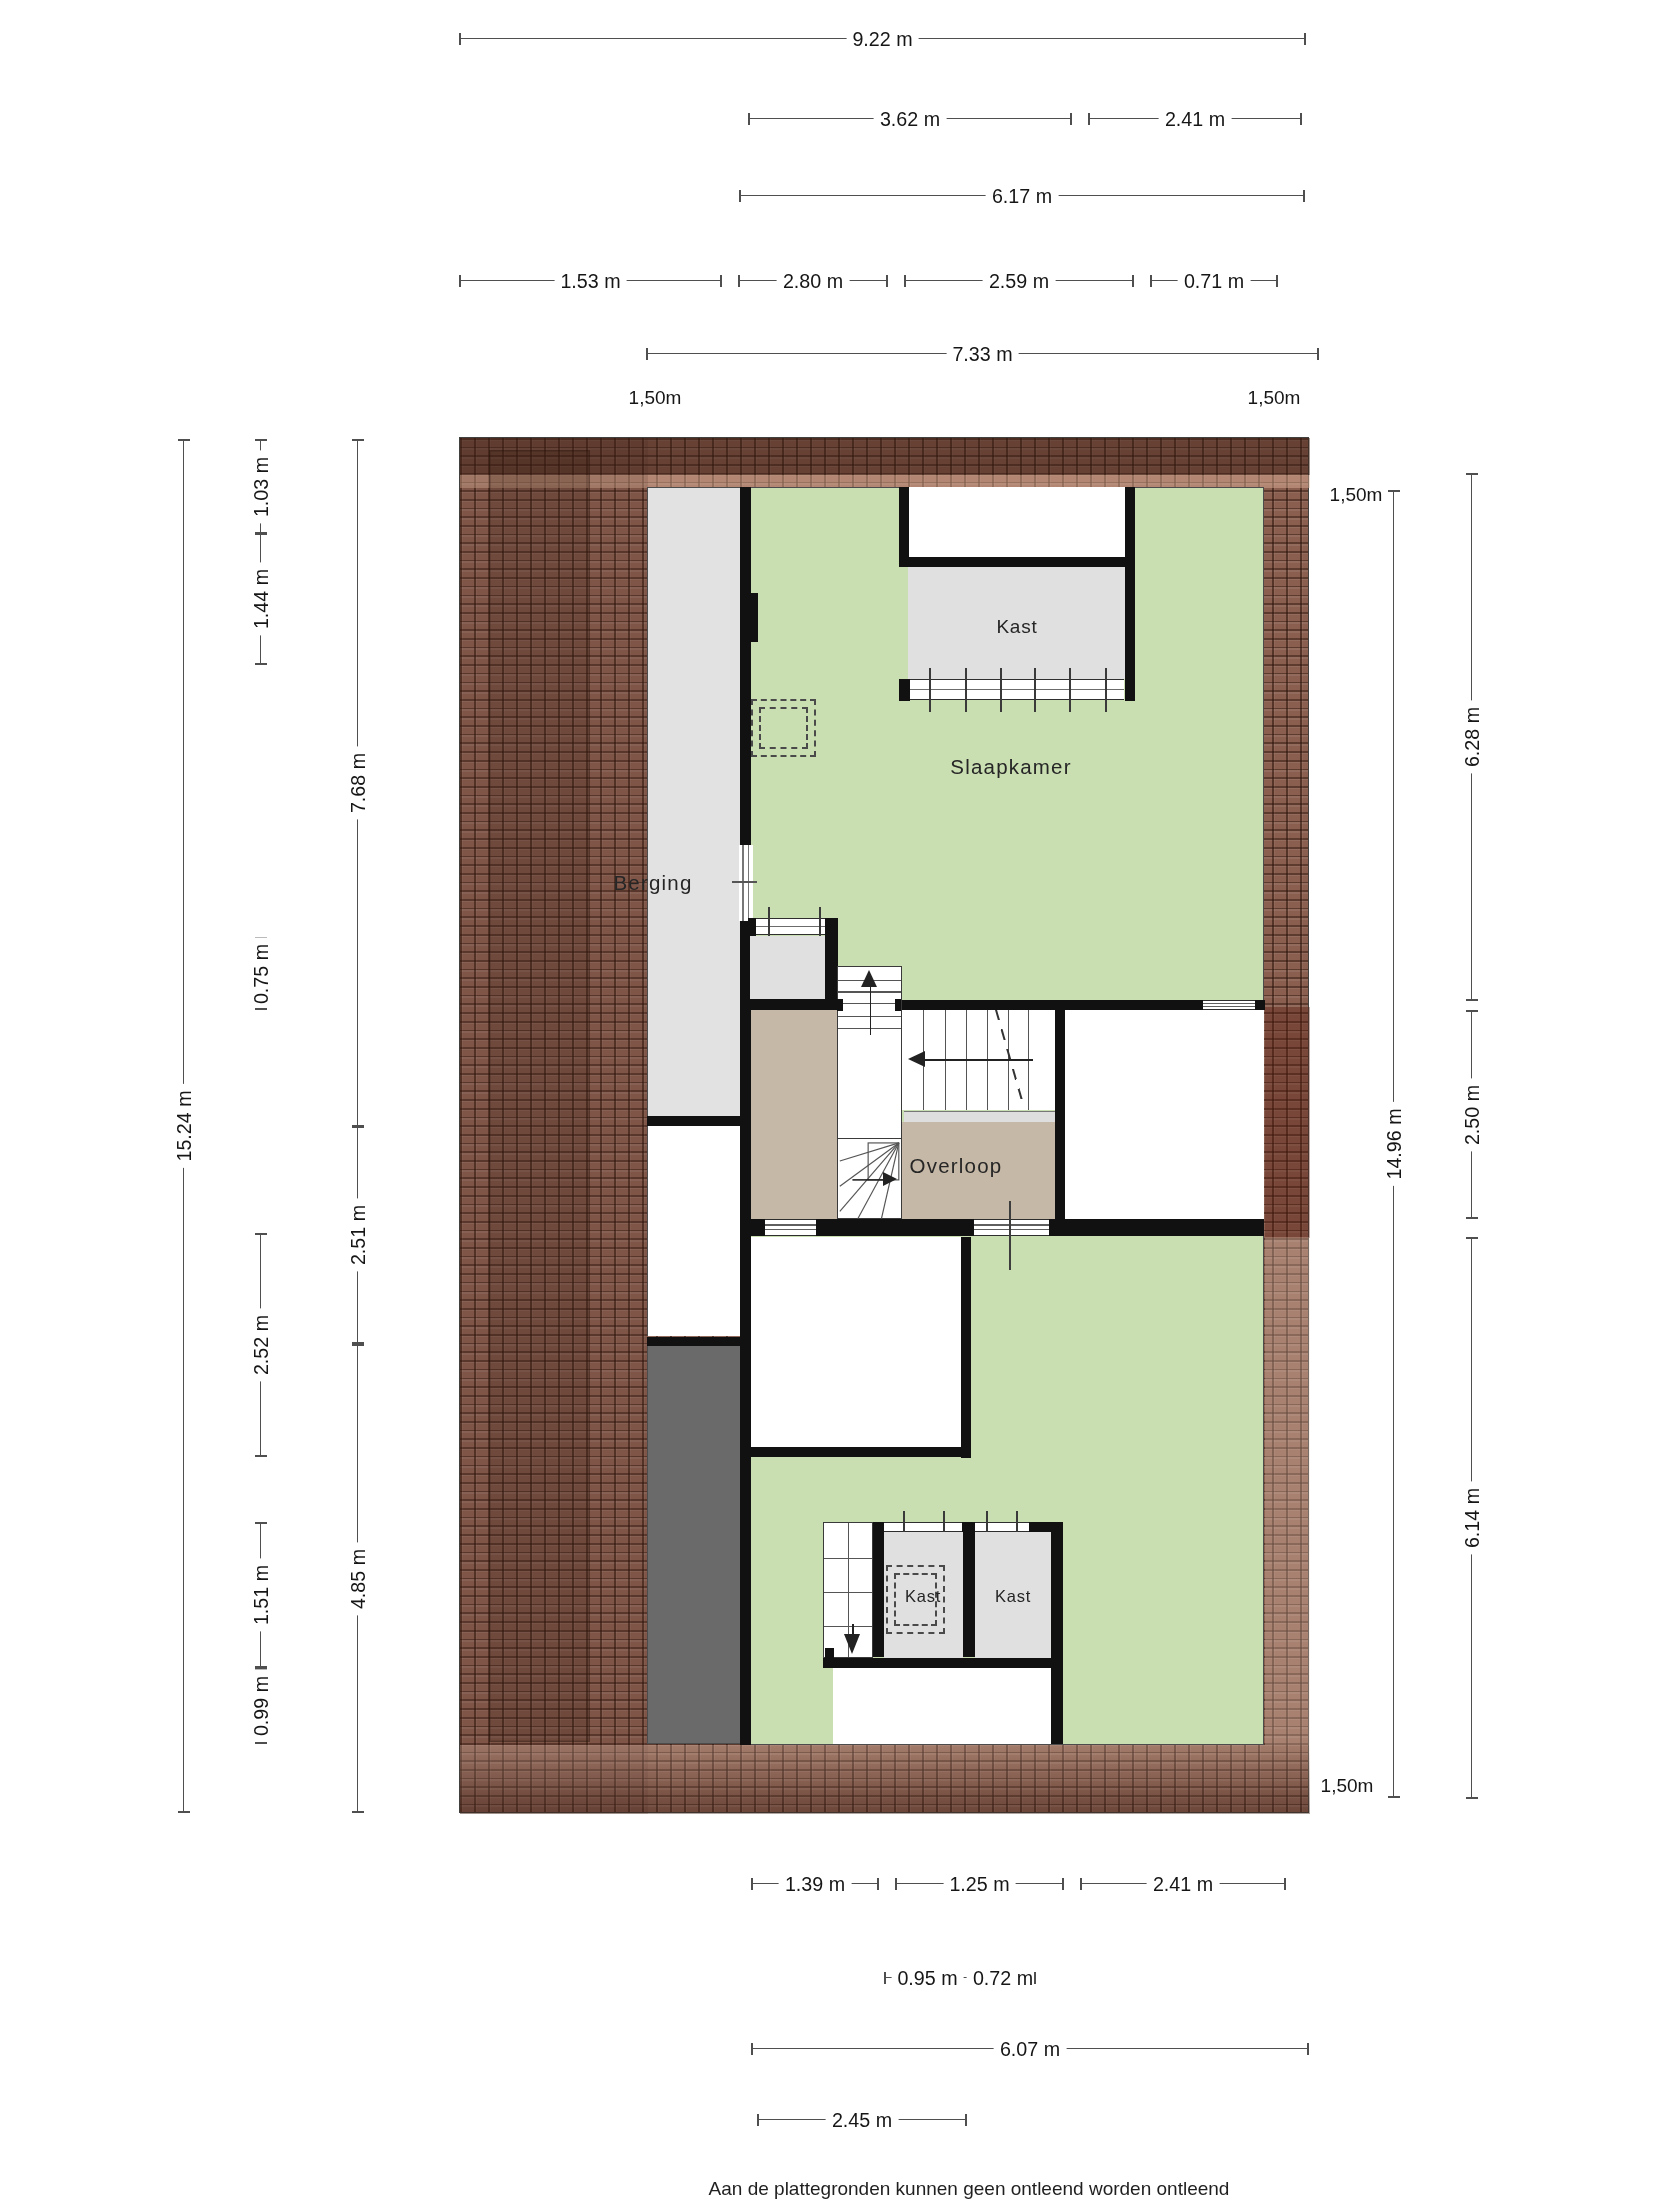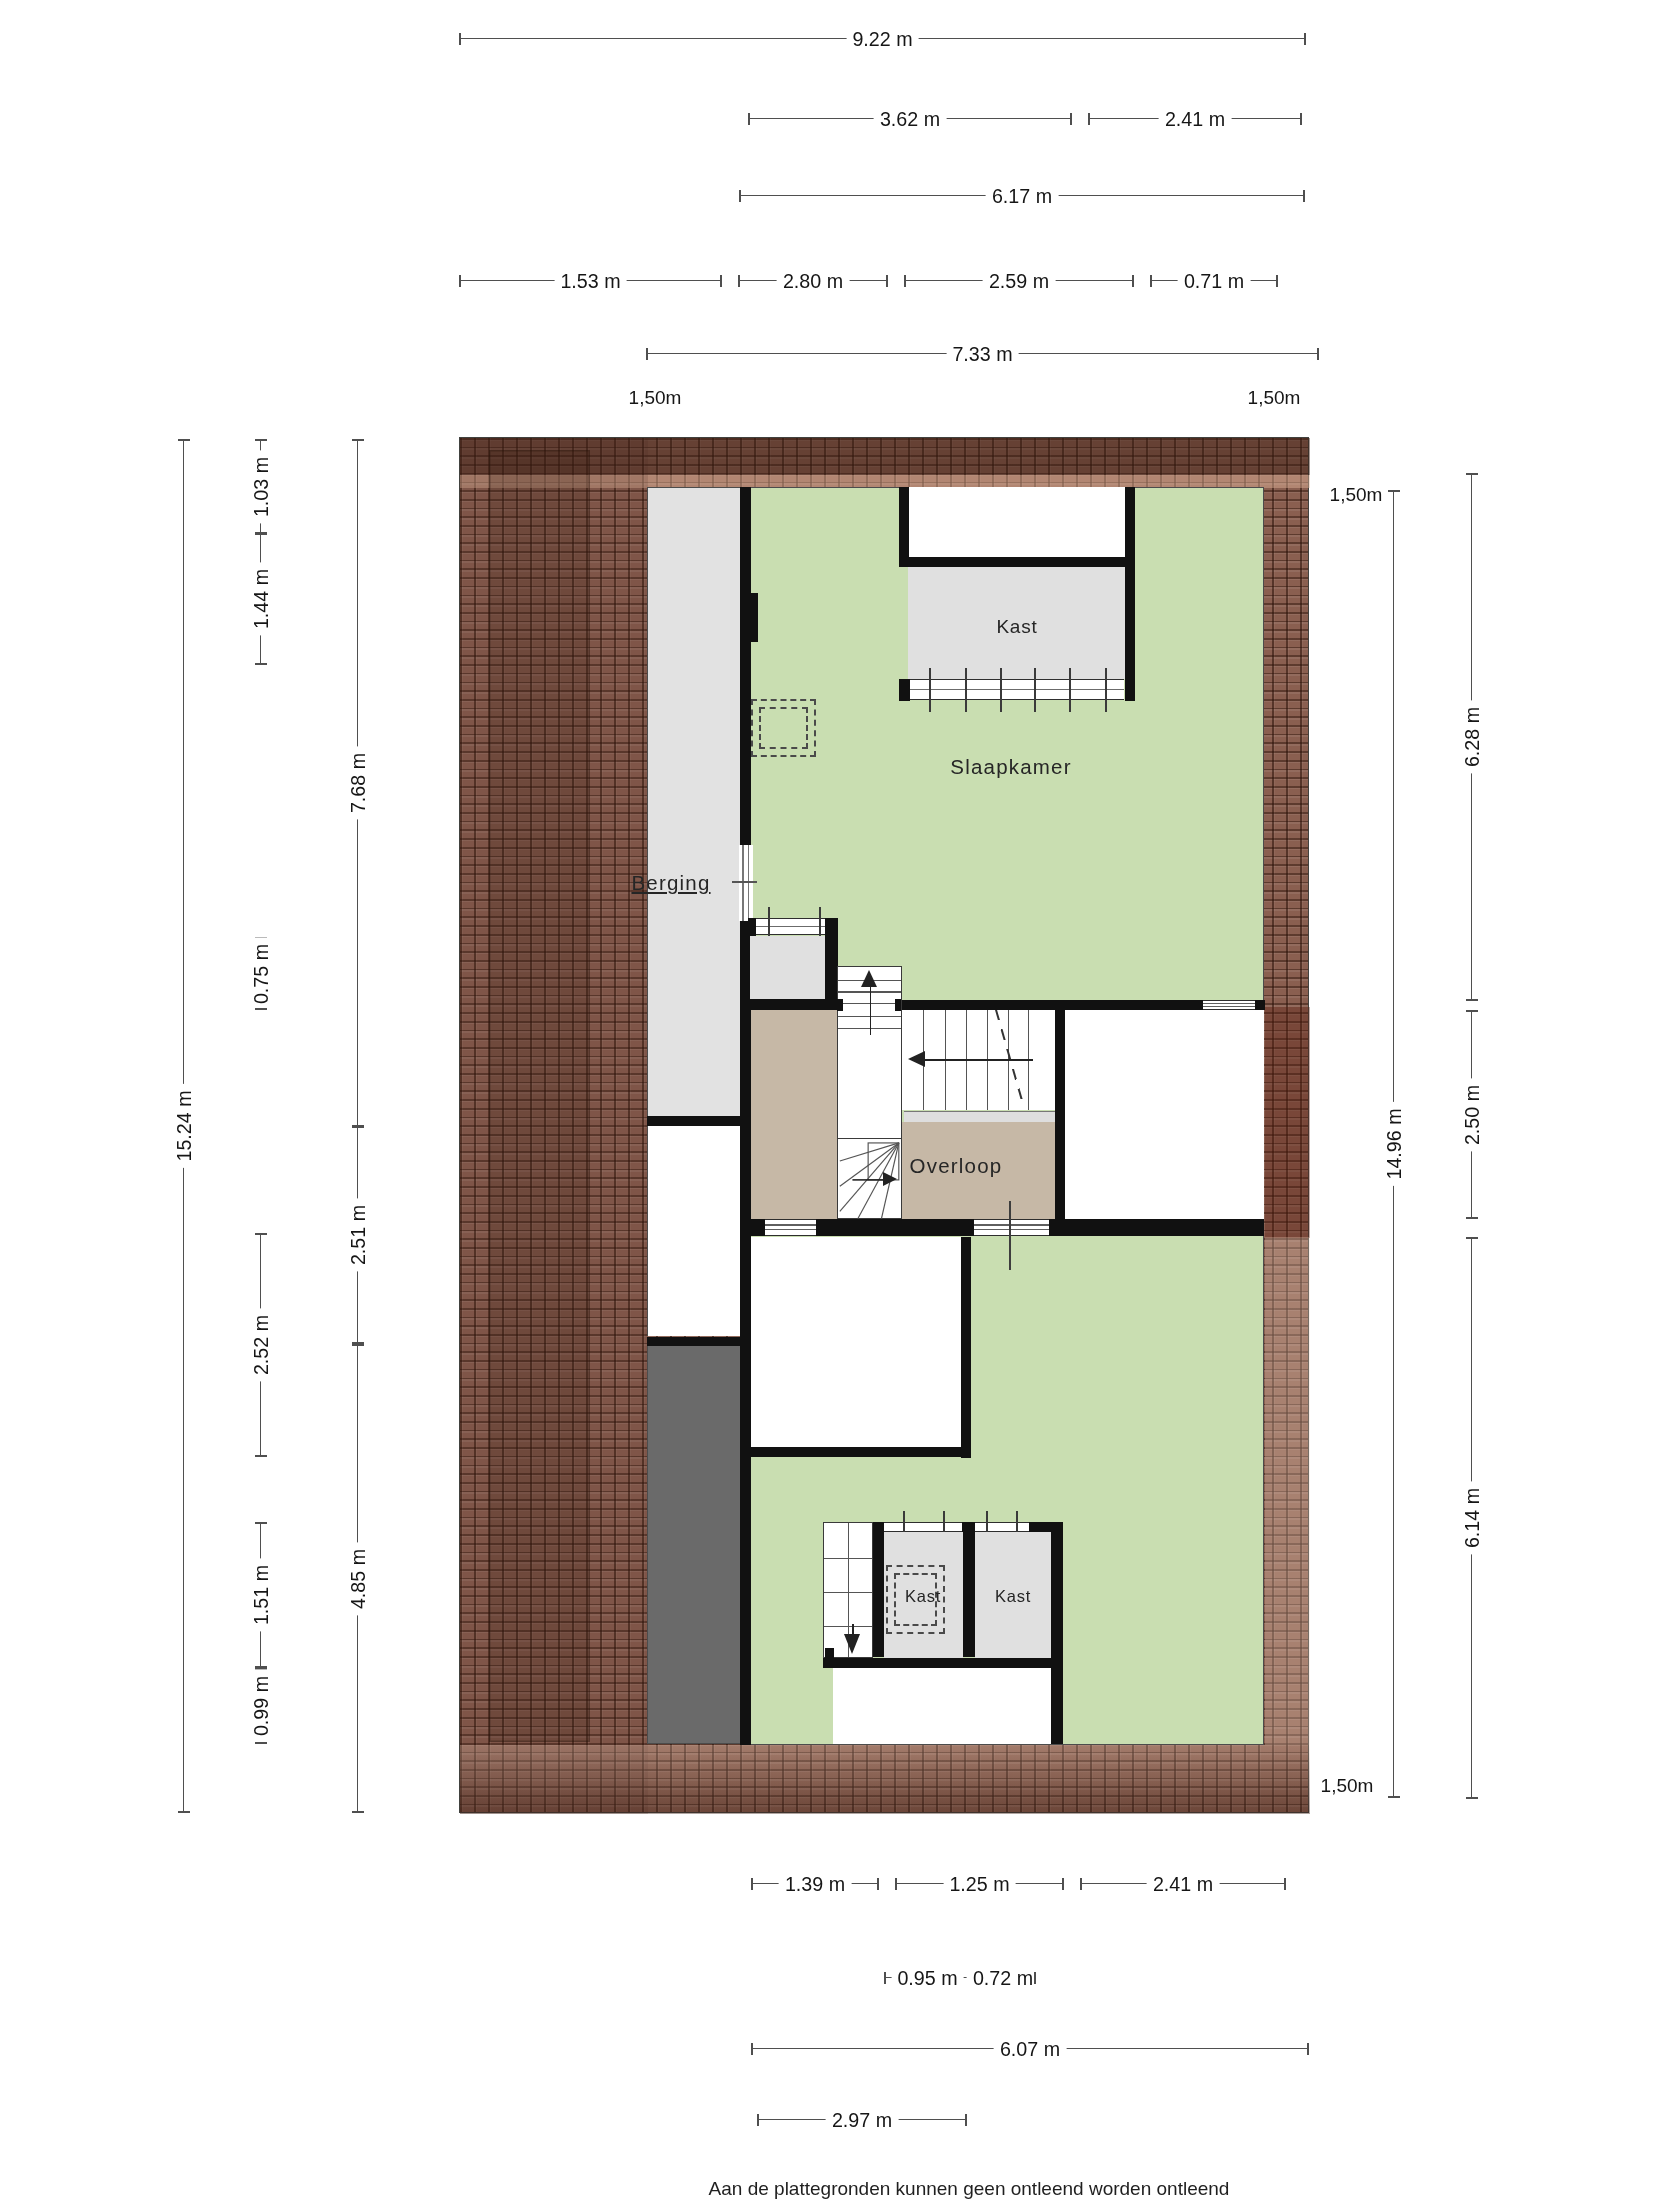--- a/index.html
+++ b/index.html
@@ -201,21 +201,21 @@
   <div class="wall" style="left:1029px;top:1522px;width:34px;height:9.5px;"></div>
   <div class="fill" style="left:884px;top:1532px;width:79px;height:126px;background:#e0e0e0;"></div>
   <div class="dash-sq" style="left:886px;top:1565px;width:59px;height:69px;">
     <div class="inner"></div>
   </div>
   <div class="fill" style="left:975px;top:1532px;width:76px;height:126px;background:#e0e0e0;"></div>
   <div class="wall" style="left:1051px;top:1522px;width:11.8px;height:222px;"></div>
   <div class="wall" style="left:823px;top:1658px;width:240px;height:10.2px;"></div>
   <div class="fill" style="left:833px;top:1668px;width:218px;height:76px;background:#ffffff;"></div>
 
-  <div class="room-lbl" style="left:671px;top:883px;text-decoration:underline;">Berging</div>
+  <div class="room-lbl" style="left:653px;top:883px;">Berging</div>
   <div class="room-lbl" style="left:1011px;top:767px;">Slaapkamer</div>
   <div class="room-lbl mid" style="left:1017px;top:627px;">Kast</div>
   <div class="room-lbl" style="left:956px;top:1166px;text-align:center;">Overloop</div>
   <div class="room-lbl small" style="left:923px;top:1596px;">Kast</div>
   <div class="room-lbl small" style="left:1013px;top:1596px;">Kast</div>
 
   <div class="dimh" style="left:459px;top:38px;width:847px;">
     <span class="lbl">9.22 m</span>
     </div>
   <div class="dimh" style="left:748px;top:118px;width:324px;">
@@ -303,19 +303,19 @@
   <div class="dimh" style="left:884px;top:1977px;width:87px;">
     <span class="lbl">0.95 m</span>
     </div>
   <div class="dimh" style="left:970px;top:1977px;width:66px;">
     <span class="lbl">0.72 m</span>
     </div>
   <div class="dimh" style="left:751px;top:2048px;width:558px;">
     <span class="lbl">6.07 m</span>
     </div>
   <div class="dimh" style="left:757px;top:2119px;width:210px;">
-    <span class="lbl">2.97 m</span>
+    <span class="lbl">2.45 m</span>
     </div>
 
   <div class="footer" style="left:969px;top:2178px;font-size:19px;">Aan de plattegronden kunnen geen ontleend worden ontleend</div>
 
 </div>
 
 
 </body></html>

